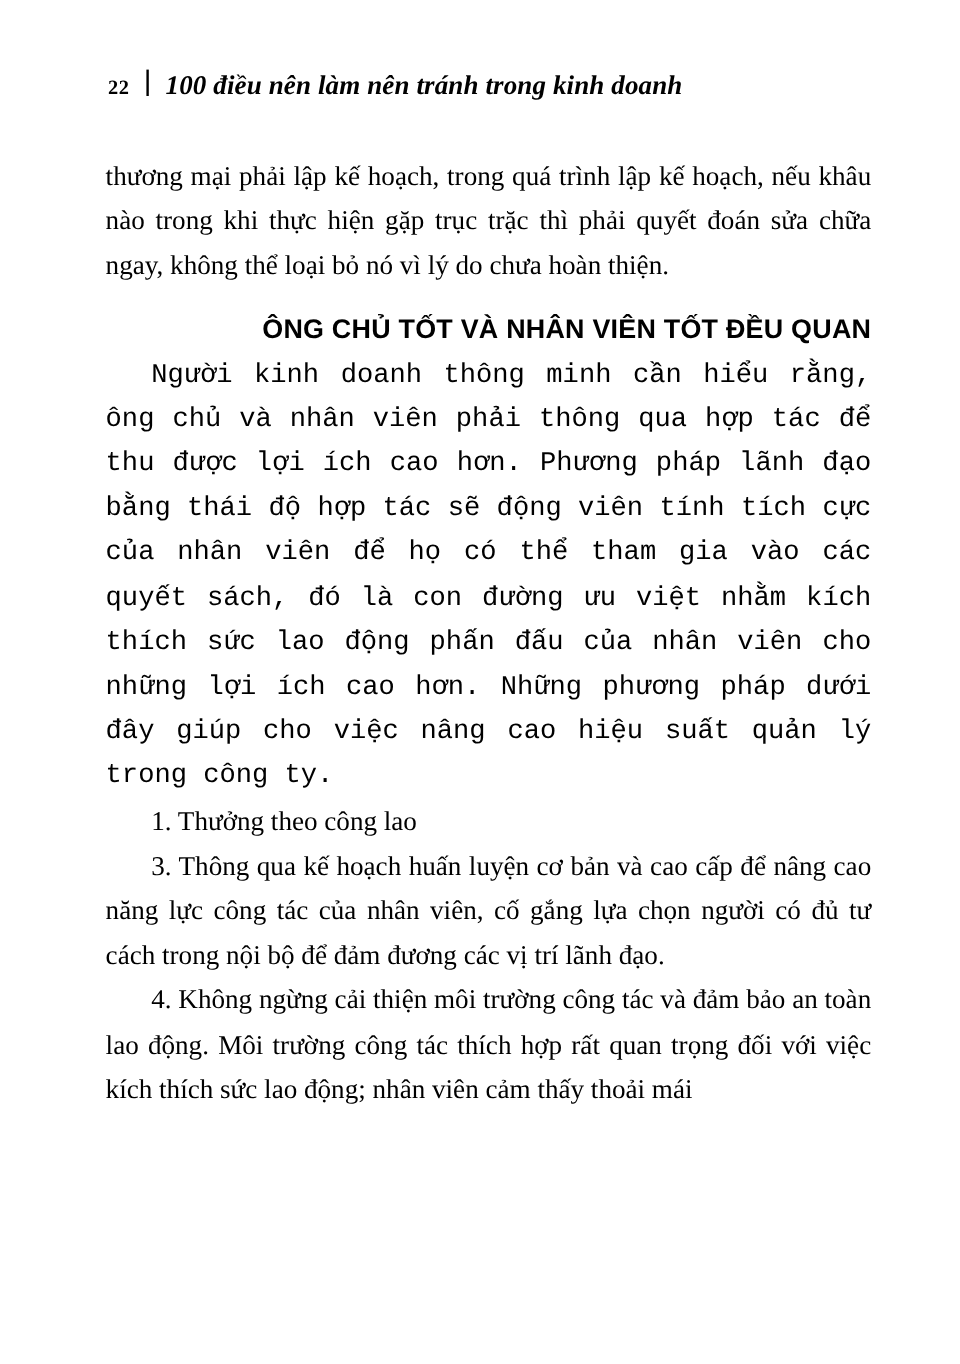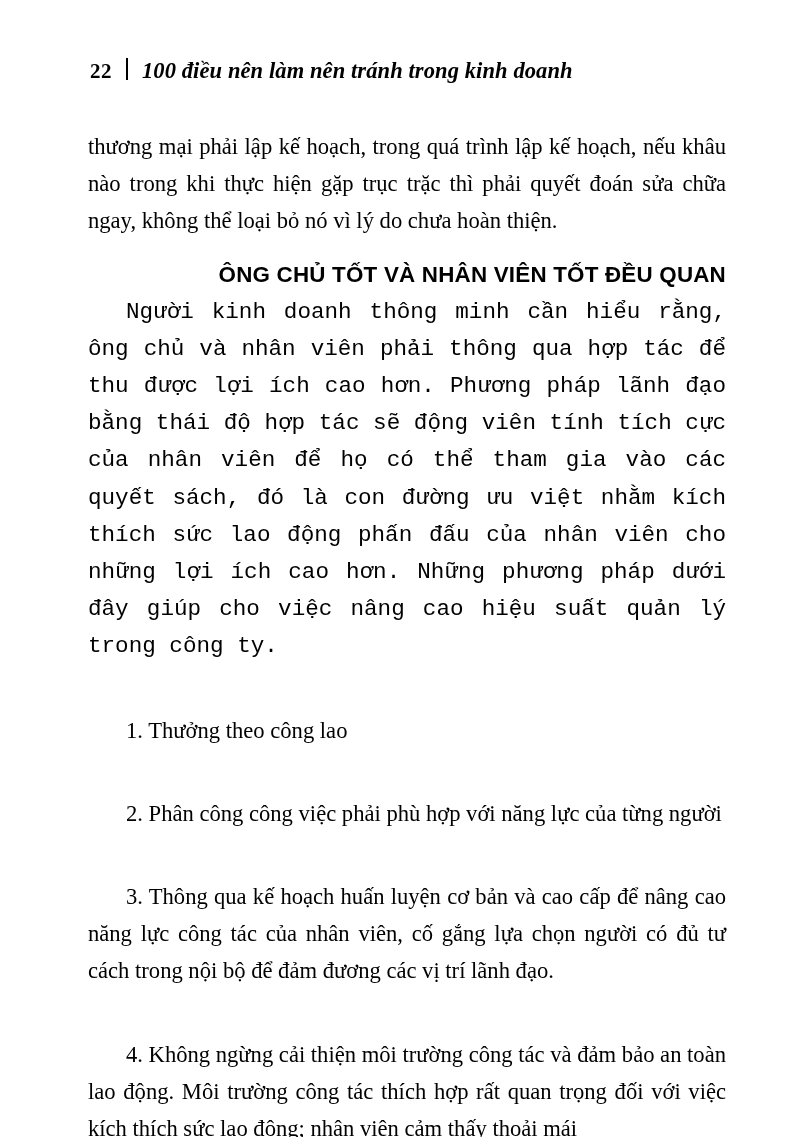--- a/index.html
+++ b/index.html
@@ -25,21 +25,21 @@
   .header {
     display: flex;
     align-items: baseline;
     gap: 14px;
     margin-bottom: 44px;
     padding-left: 2px;
   }
   .page-number {
     font-family: "Liberation Serif", serif;
     font-weight: bold;
-    font-size: 21px;
+    font-size: 17px;
     letter-spacing: 0.5px;
   }
   .header-rule {
     display: inline-block;
     width: 2px;
     height: 22px;
     background: #000;
     position: relative;
     top: 2px;
   }
@@ -73,21 +73,20 @@
     margin: 17px 0 2px 0;
     text-indent: 24px;
     letter-spacing: 0.2px;
     text-align: right;
   }
   .heading-line2 {
     text-indent: 24px;
   }
   .numbered {
     text-indent: 38px;
-    margin-top: 46px;
   }
 </style>
 </head>
 <body>
 
 <div class="page">
 
   <div class="header">
     <span class="page-number">22</span>
     <span class="header-rule"></span>
@@ -99,20 +98,19 @@
     <p class="para">thương mại phải lập kế hoạch, trong quá trình lập kế hoạch, nếu khâu nào trong khi thực hiện gặp trục trặc thì phải quyết đoán sửa chữa ngay, không thể loại bỏ nó vì lý do chưa hoàn thiện.</p>
 
     <div class="section-heading">
       <div>ÔNG CHỦ TỐT VÀ NHÂN VIÊN TỐT ĐỀU QUAN</div>
     </div>
 
     <p class="para indent">Người kinh doanh thông minh cần hiểu rằng, ông chủ và nhân viên phải thông qua hợp tác để thu được lợi ích cao hơn. Phương pháp lãnh đạo bằng thái độ hợp tác sẽ động viên tính tích cực của nhân viên để họ có thể tham gia vào các quyết sách, đó là con đường ưu việt nhằm kích thích sức lao động phấn đấu của nhân viên cho những lợi ích cao hơn. Những phương pháp dưới đây giúp cho việc nâng cao hiệu suất quản lý trong công ty.</p>
 
     <p class="para numbered">1. Thưởng theo công lao</p>
 
-    <p class="para numbered">2. Phân công công việc phải phù hợp với năng lực của từng người</p>
 
     <p class="para numbered">3. Thông qua kế hoạch huấn luyện cơ bản và cao cấp để nâng cao năng lực công tác của nhân viên, cố gắng lựa chọn người có đủ tư cách trong nội bộ để đảm đương các vị trí lãnh đạo.</p>
 
     <p class="para numbered">4. Không ngừng cải thiện môi trường công tác và đảm bảo an toàn lao động. Môi trường công tác thích hợp rất quan trọng đối với việc kích thích sức lao động; nhân viên cảm thấy thoải mái</p>
 
   </div>
 </div>
 
 </body></html>

